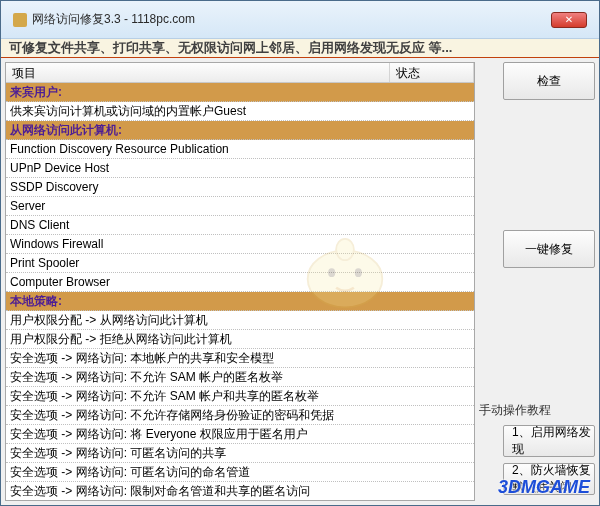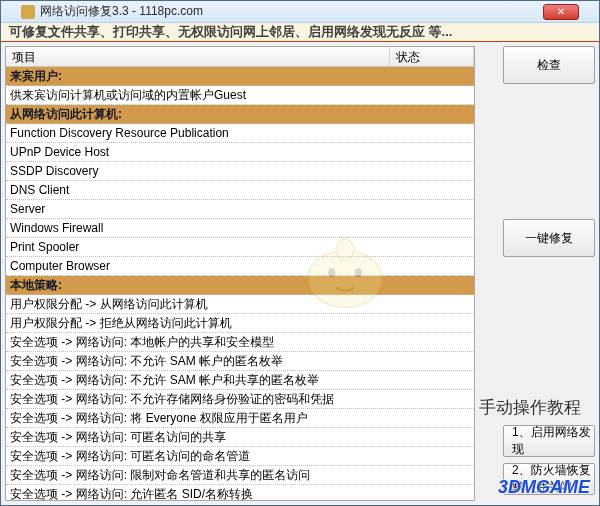--- a/index.html
+++ b/index.html
@@ -1,39 +1,39 @@
 <!DOCTYPE html>
 <html><head>
 <meta charset="utf-8">
 <style>
 *{box-sizing:border-box;margin:0;padding:0;font-family:"SimSun","宋体",Tahoma,sans-serif;}
 body{background:#fff;width:600px;height:506px;overflow:hidden;position:relative;}
 .win{width:600px;height:506px;border:1px solid #4a6b8a;background:#f0f0f0;display:flex;flex-direction:column;}
-.titlebar{background:linear-gradient(#eaf3fb,#d5e7f7);height:22px;display:flex;align-items:center;padding:0 20px;border-bottom:1px solid #b8cfe5;font-size:12px;}
+.titlebar{background:linear-gradient(#eaf3fb,#d5e7f7);height:38px;display:flex;align-items:center;padding:0 12px;border-bottom:1px solid #b8cfe5;font-size:12px;}
 .titlebar .ticon{width:14px;height:14px;background:#d4a84a;border-radius:2px;margin-right:5px;}
 .titlebar .txt{flex:1;color:#2a2a2a;}
 .closebtn{width:36px;height:16px;background:linear-gradient(#f08080,#d43c2c);border:1px solid #8a2a1f;border-radius:3px;display:flex;align-items:center;justify-content:center;color:#fff;font-size:10px;font-family:Arial;cursor:pointer;}
 .header{background:#f9f4e1;padding:0 8px;font-size:13px;color:#404040;font-weight:bold;border-bottom:1px solid #c2410c;}
 .body{flex:1;display:flex;padding:4px;gap:4px;overflow:hidden;}
 .left{flex:1;border:1px solid #a8a8a8;background:#fff;display:flex;flex-direction:column;overflow:hidden;}
 .colhdr{display:flex;background:linear-gradient(#fdfdfd,#ececec);border-bottom:1px solid #c8c8c8;height:20px;}
 .colhdr div{font-size:12px;padding:2px 6px;border-right:1px solid #d4d4d4;}
 .c1{flex:1;}
 .c2{width:84px;}
 .list{flex:1;overflow-y:auto;font-size:12px;line-height:16px;}
 .list::-webkit-scrollbar{width:16px;}
 .list::-webkit-scrollbar-track{background:#f0f0f0;border-left:1px solid #d0d0d0;}
 .list::-webkit-scrollbar-thumb{background:#eee;}
-.grp{background:#d29a4a;color:#0f172a;font-weight:bold;padding:1px 4px;border-bottom:1px dotted #c0c0c0;}
+.grp{background:#d29a4a;color:#4c1d95;font-weight:bold;padding:1px 4px;border-bottom:1px dotted #c0c0c0;}
 .row{border-bottom:1px dotted #c0c0c0;padding:1px 4px;white-space:nowrap;overflow:hidden;}
 .right{width:116px;display:flex;flex-direction:column;}
 .btn{background:linear-gradient(#fdfdfd,#e8e8e8);border:1px solid #a0a0a0;border-radius:2px;font-size:12px;height:38px;display:flex;align-items:center;justify-content:center;cursor:pointer;margin-bottom:10px;margin-left:24px;}
 .btn.sm{height:32px;justify-content:flex-start;padding-left:8px;margin-bottom:6px;}
 .spacer{flex:1;}
-.guide-lbl{font-size:17px;color:#333;margin:4px 0 6px;}
+.guide-lbl{font-size:12px;color:#333;margin:4px 0 6px;}
 .watermark{position:absolute;right:10px;bottom:8px;font-size:18px;font-weight:bold;font-style:italic;color:#1d4ed8;font-family:Arial;text-shadow:0 0 2px #fff,0 0 2px #fff;}
 .mascot{position:absolute;right:200px;top:230px;width:110px;height:80px;opacity:0.22;pointer-events:none;}
 .mascot svg{width:100%;height:100%;}
 </style>
 </head>
 <body>
 
 <div class="win">
   <div class="titlebar">
     <div class="ticon"></div>
@@ -49,22 +49,22 @@
         <div class="c1">项目</div>
         <div class="c2">状态</div>
       </div>
       <div class="list" id="list">
           <div class="grp">来宾用户:</div>
           <div class="row">供来宾访问计算机或访问域的内置帐户Guest</div>
           <div class="grp">从网络访问此计算机:</div>
           <div class="row">Function Discovery Resource Publication</div>
           <div class="row">UPnP Device Host</div>
           <div class="row">SSDP Discovery</div>
+          <div class="row">Server</div>
           <div class="row">DNS Client</div>
-          <div class="row">Server</div>
           <div class="row">Windows Firewall</div>
           <div class="row">Print Spooler</div>
           <div class="row">Computer Browser</div>
           <div class="grp">本地策略:</div>
           <div class="row">用户权限分配 -&gt; 从网络访问此计算机</div>
           <div class="row">用户权限分配 -&gt; 拒绝从网络访问此计算机</div>
           <div class="row">安全选项 -&gt; 网络访问: 本地帐户的共享和安全模型</div>
           <div class="row">安全选项 -&gt; 网络访问: 不允许 SAM 帐户的匿名枚举</div>
           <div class="row">安全选项 -&gt; 网络访问: 不允许 SAM 帐户和共享的匿名枚举</div>
           <div class="row">安全选项 -&gt; 网络访问: 不允许存储网络身份验证的密码和凭据</div>

